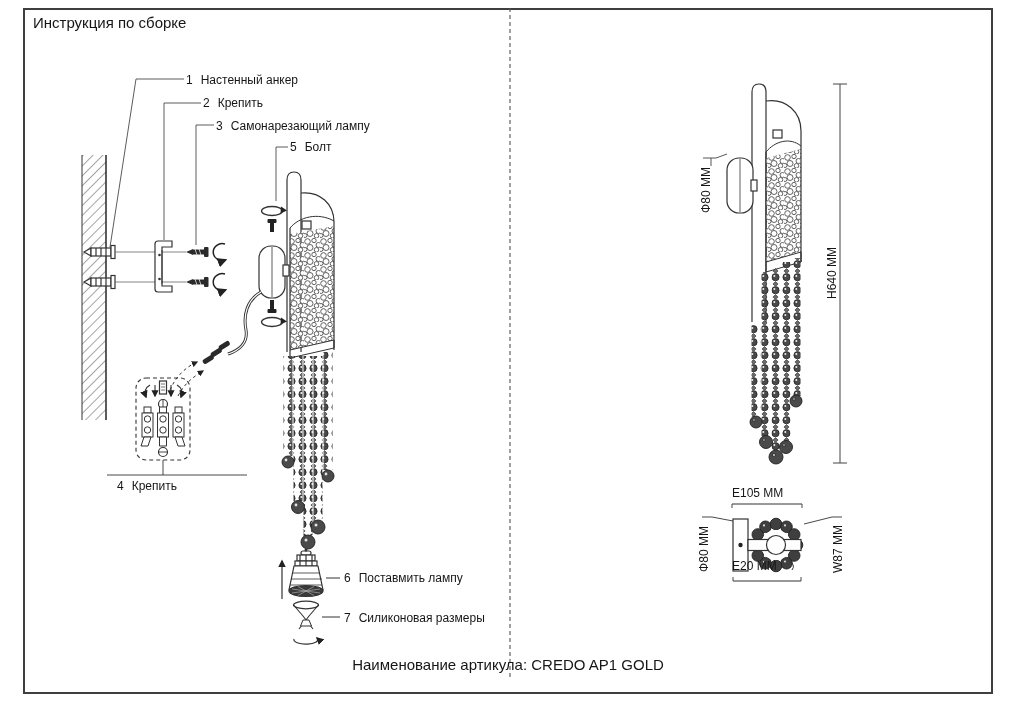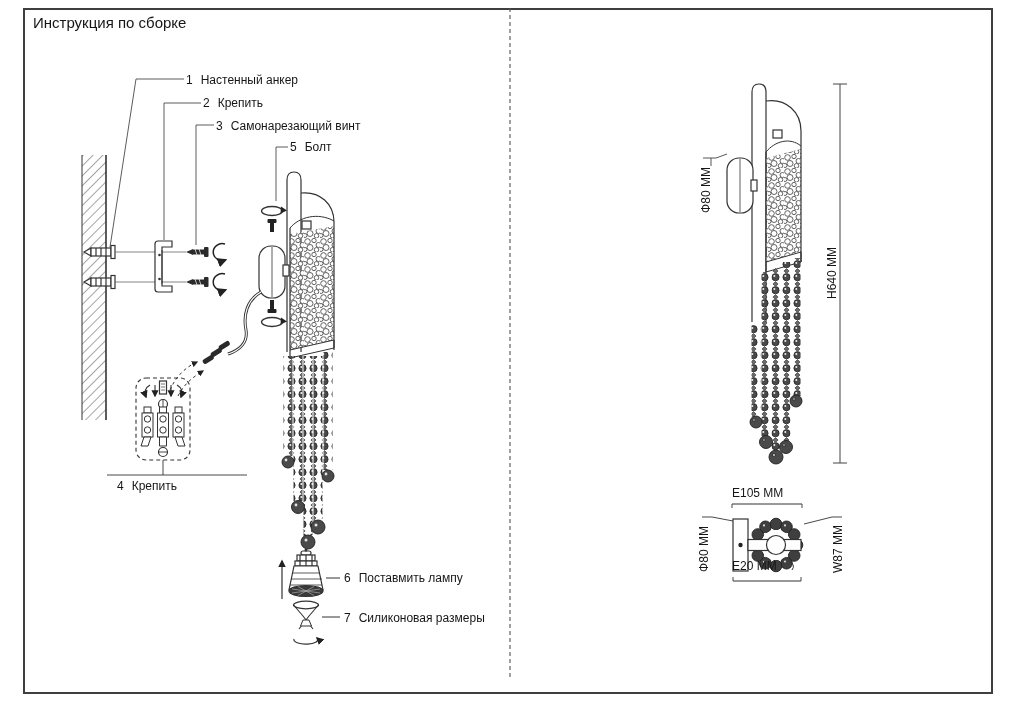--- a/index.html
+++ b/index.html
@@ -345,21 +345,21 @@
   <div class="lbl callout" style="left:186px;top:73px">
     <span>1</span>
     <span>Настенный анкер</span>
   </div>
   <div class="lbl callout" style="left:203px;top:96px">
     <span>2</span>
     <span>Крепить</span>
   </div>
   <div class="lbl callout" style="left:216px;top:119px">
     <span>3</span>
-    <span>Самонарезающий винт</span>
+    <span>Самонарезающий лампу</span>
   </div>
   <div class="lbl callout" style="left:290px;top:140px">
     <span>5</span>
     <span>Болт</span>
   </div>
   <div class="lbl callout" style="left:117px;top:479px">
     <span>4</span>
     <span>Крепить</span>
   </div>
   <div class="lbl callout" style="left:344px;top:571px">
@@ -371,13 +371,14 @@
     <span>Силиконовая размеры</span>
   </div>
 
   <div class="lbl vert" style="left:671px;top:183px">Ф80 MM</div>
   <div class="lbl vert" style="left:797px;top:266px">H640 MM</div>
   <div class="lbl ctr" style="left:732px;top:486px">E105 MM</div>
   <div class="lbl vert" style="left:669px;top:542px">Ф80 MM</div>
   <div class="lbl vert" style="left:803px;top:542px">W87 MM</div>
   <div class="lbl ctr" style="left:732px;top:559px">E20 MM</div>
 
+  <div class="lbl footer">Наименование артикула: CREDO AP1 GOLD</div>
 </div>
 
 </body></html>

